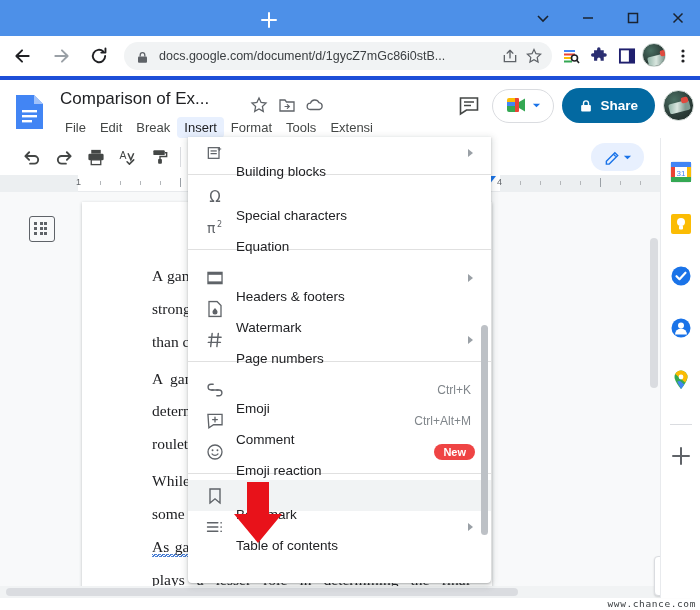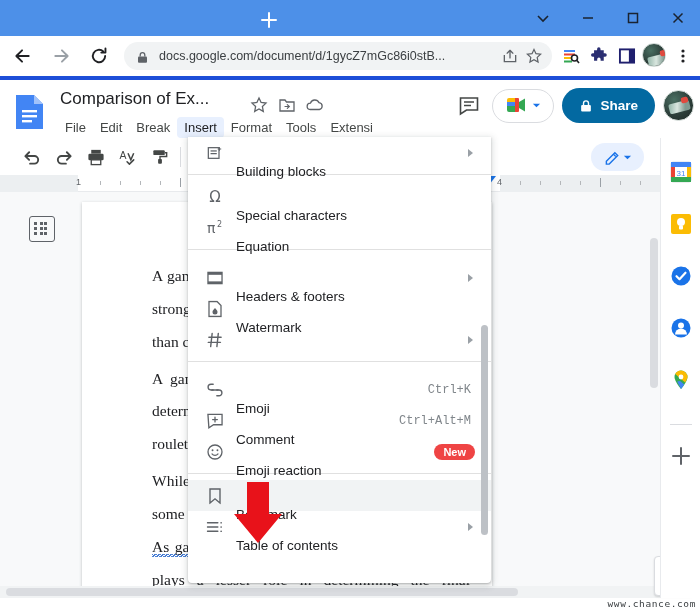--- a/index.html
+++ b/index.html
@@ -261,21 +261,21 @@
     position: relative; height: 31px; display: flex; align-items: center;
     padding: 0 0 0 16px; font-size: 13.5px; color: #202124;
   }
   .mrow.hover { background: #f1f3f4; }
   .micon {
     width: 22px; flex: 0 0 22px; height: 20px; position: relative;
     color: #5f6368;
   }
   .micon svg { position: absolute; left: 50%; top: 50%; transform: translate(-50%,-50%); }
   .mlabel { flex: 1; margin-left: 10px; white-space: nowrap; margin-top: 38px; }
-  .mshort { font-size: 12px; color: #80868b; margin-right: 20px; white-space: nowrap; font-family: Liberation Mono, monospace; }
+  .mshort { font-size: 12px; color: #80868b; margin-right: 20px; white-space: nowrap; }
   .marrow {
     position: absolute; right: 18px; top: 50%; transform: translateY(-50%);
     width: 0; height: 0;
     border-top: 4px solid transparent; border-bottom: 4px solid transparent;
     border-left: 5px solid #9aa0a6;
   }
   .mbadge {
     background: #ef4444; color: #fff; font-size: 11px; font-weight: bold;
     padding: 2px 9px; border-radius: 9px; margin-right: 16px;
   }
@@ -685,20 +685,21 @@
       </span>
       <span class="mlabel">Watermark</span>
     </div>
 
     <div class="mrow">
       <span class="micon">
         <svg width="17" height="17" viewBox="0 0 18 18">
             <path d="M6 2l-1.6 14M12.5 2L11 16M2.5 6h13M1.8 11.5h13" stroke="#5f6368" stroke-width="1.5" stroke-linecap="round"></path>
           </svg>
       </span>
+      <span class="mlabel">Page numbers</span>
       <span class="marrow"></span>
     </div>
 
 
     <div class="msep"></div>
     <div class="menu-spacer"></div>
 
     <div class="mrow">
       <span class="micon">
         <svg width="18" height="14" viewBox="0 0 20 14">

